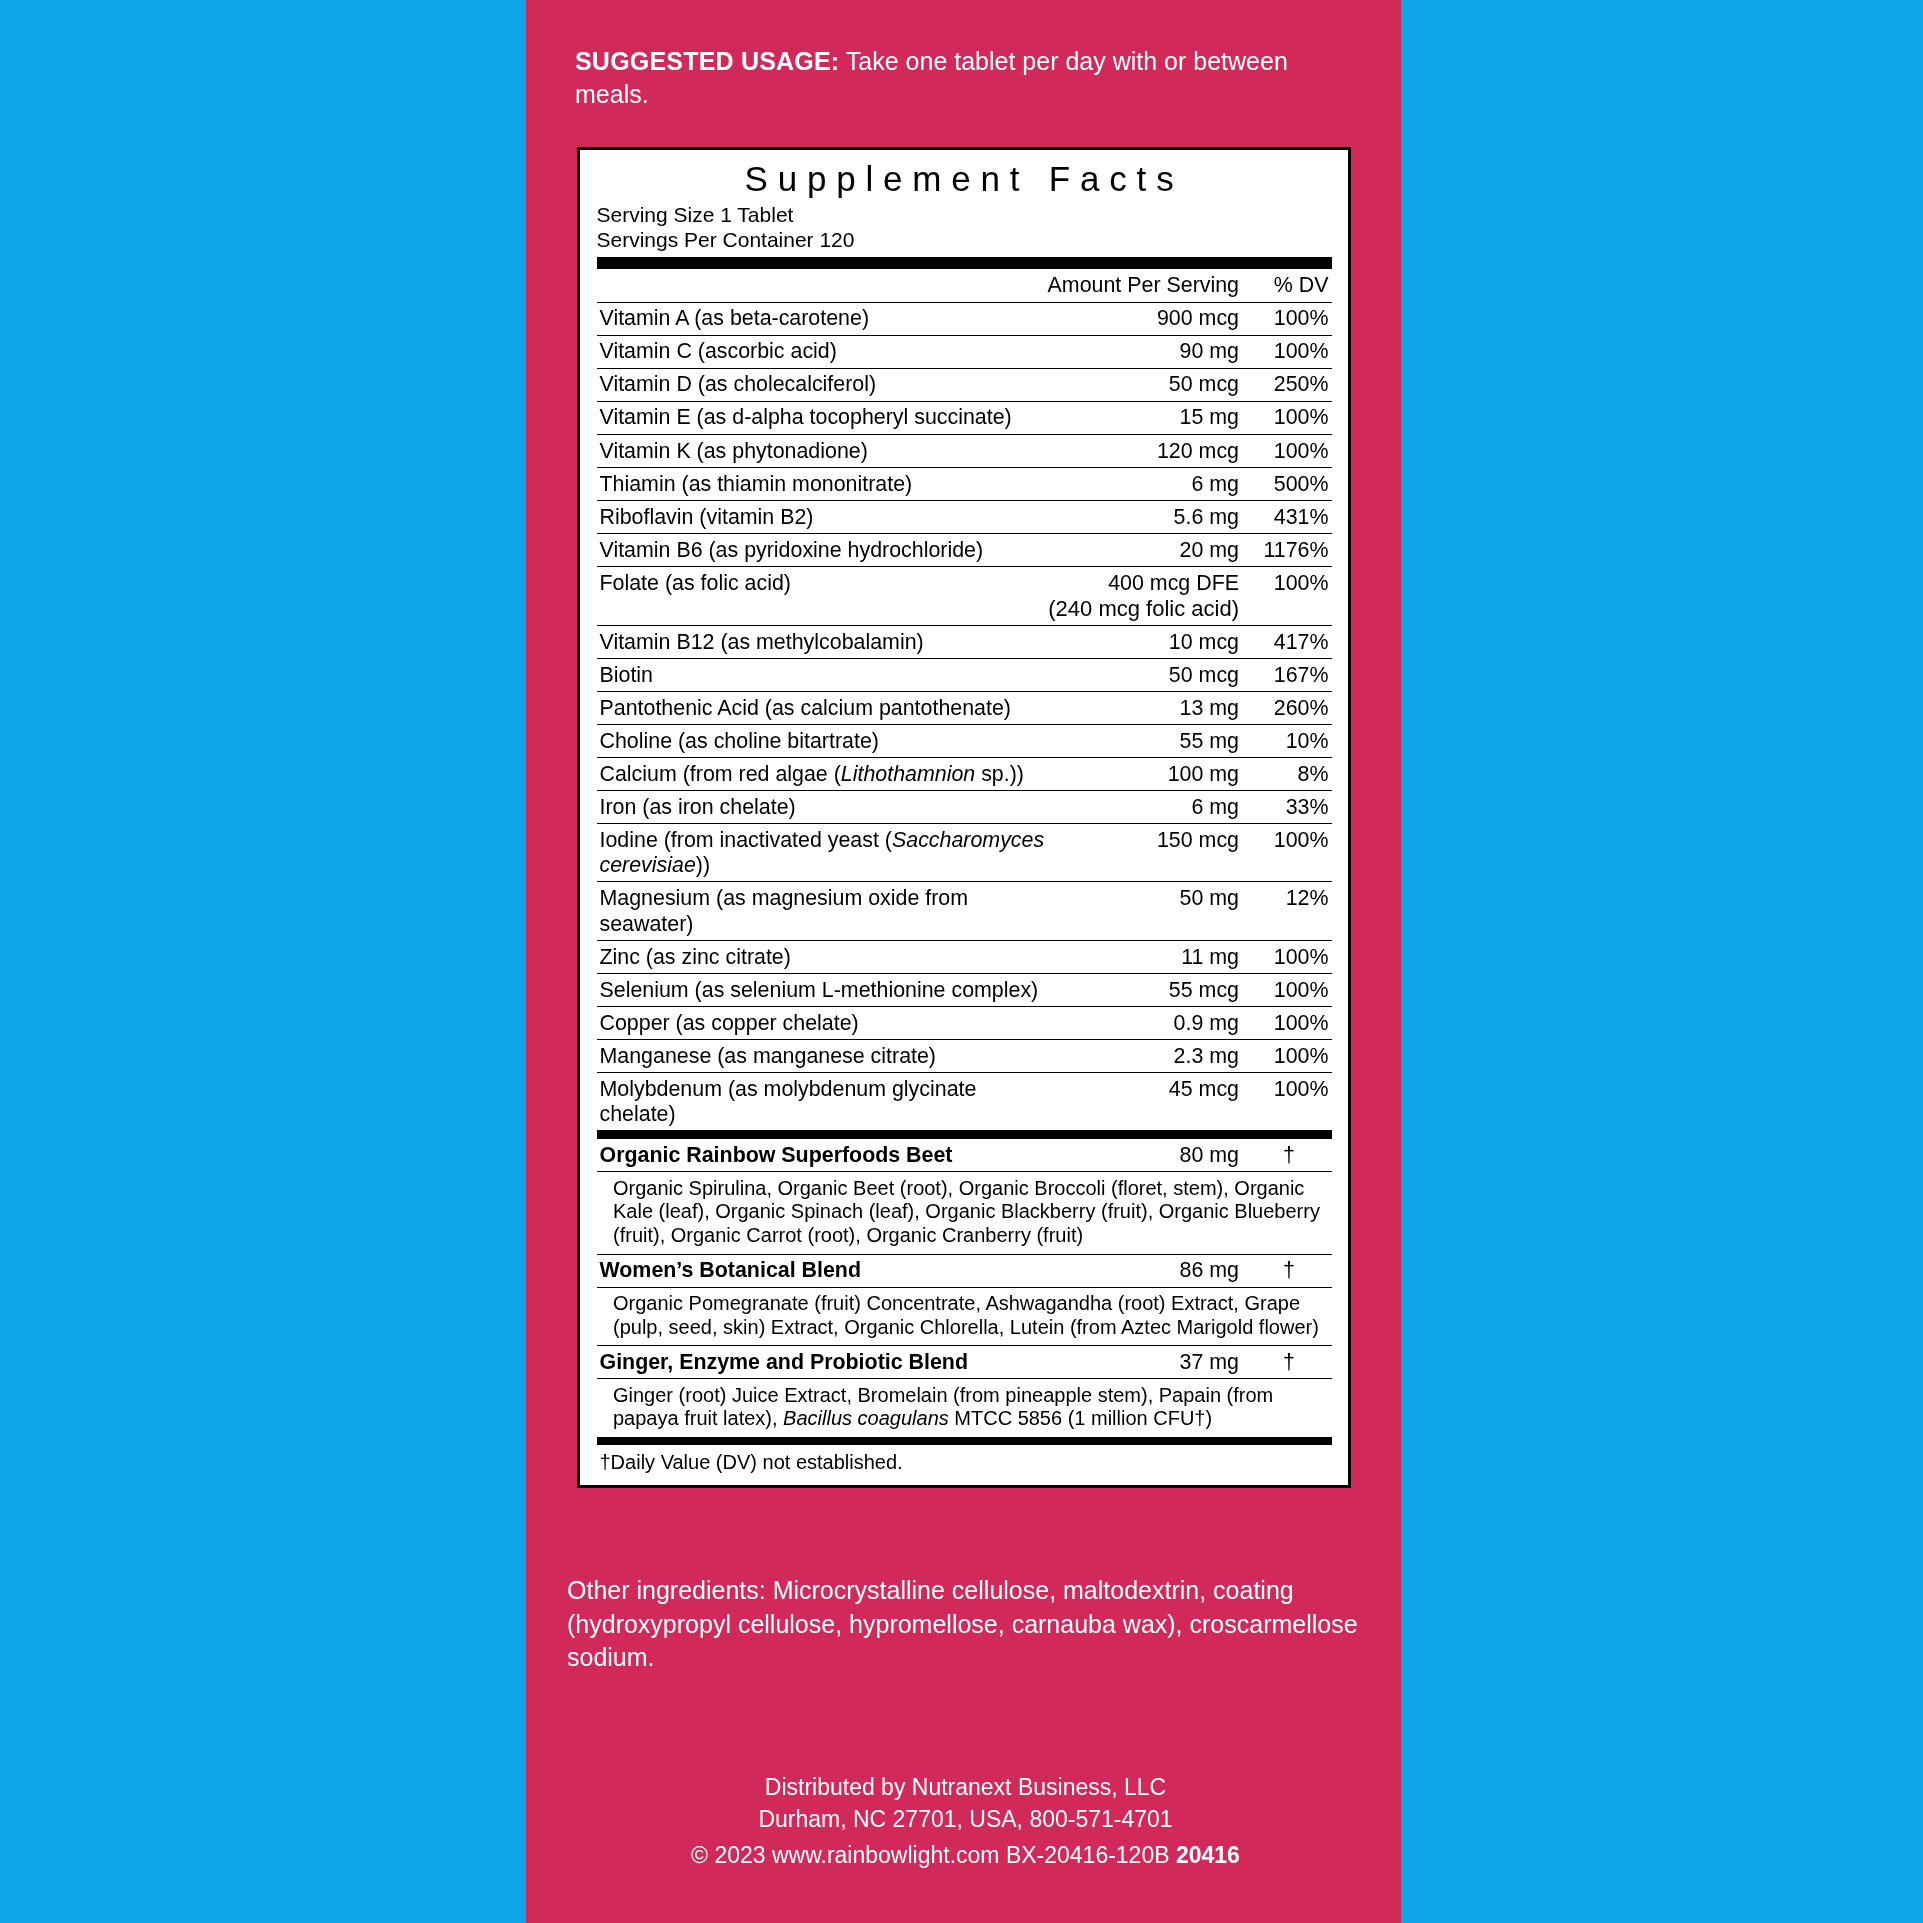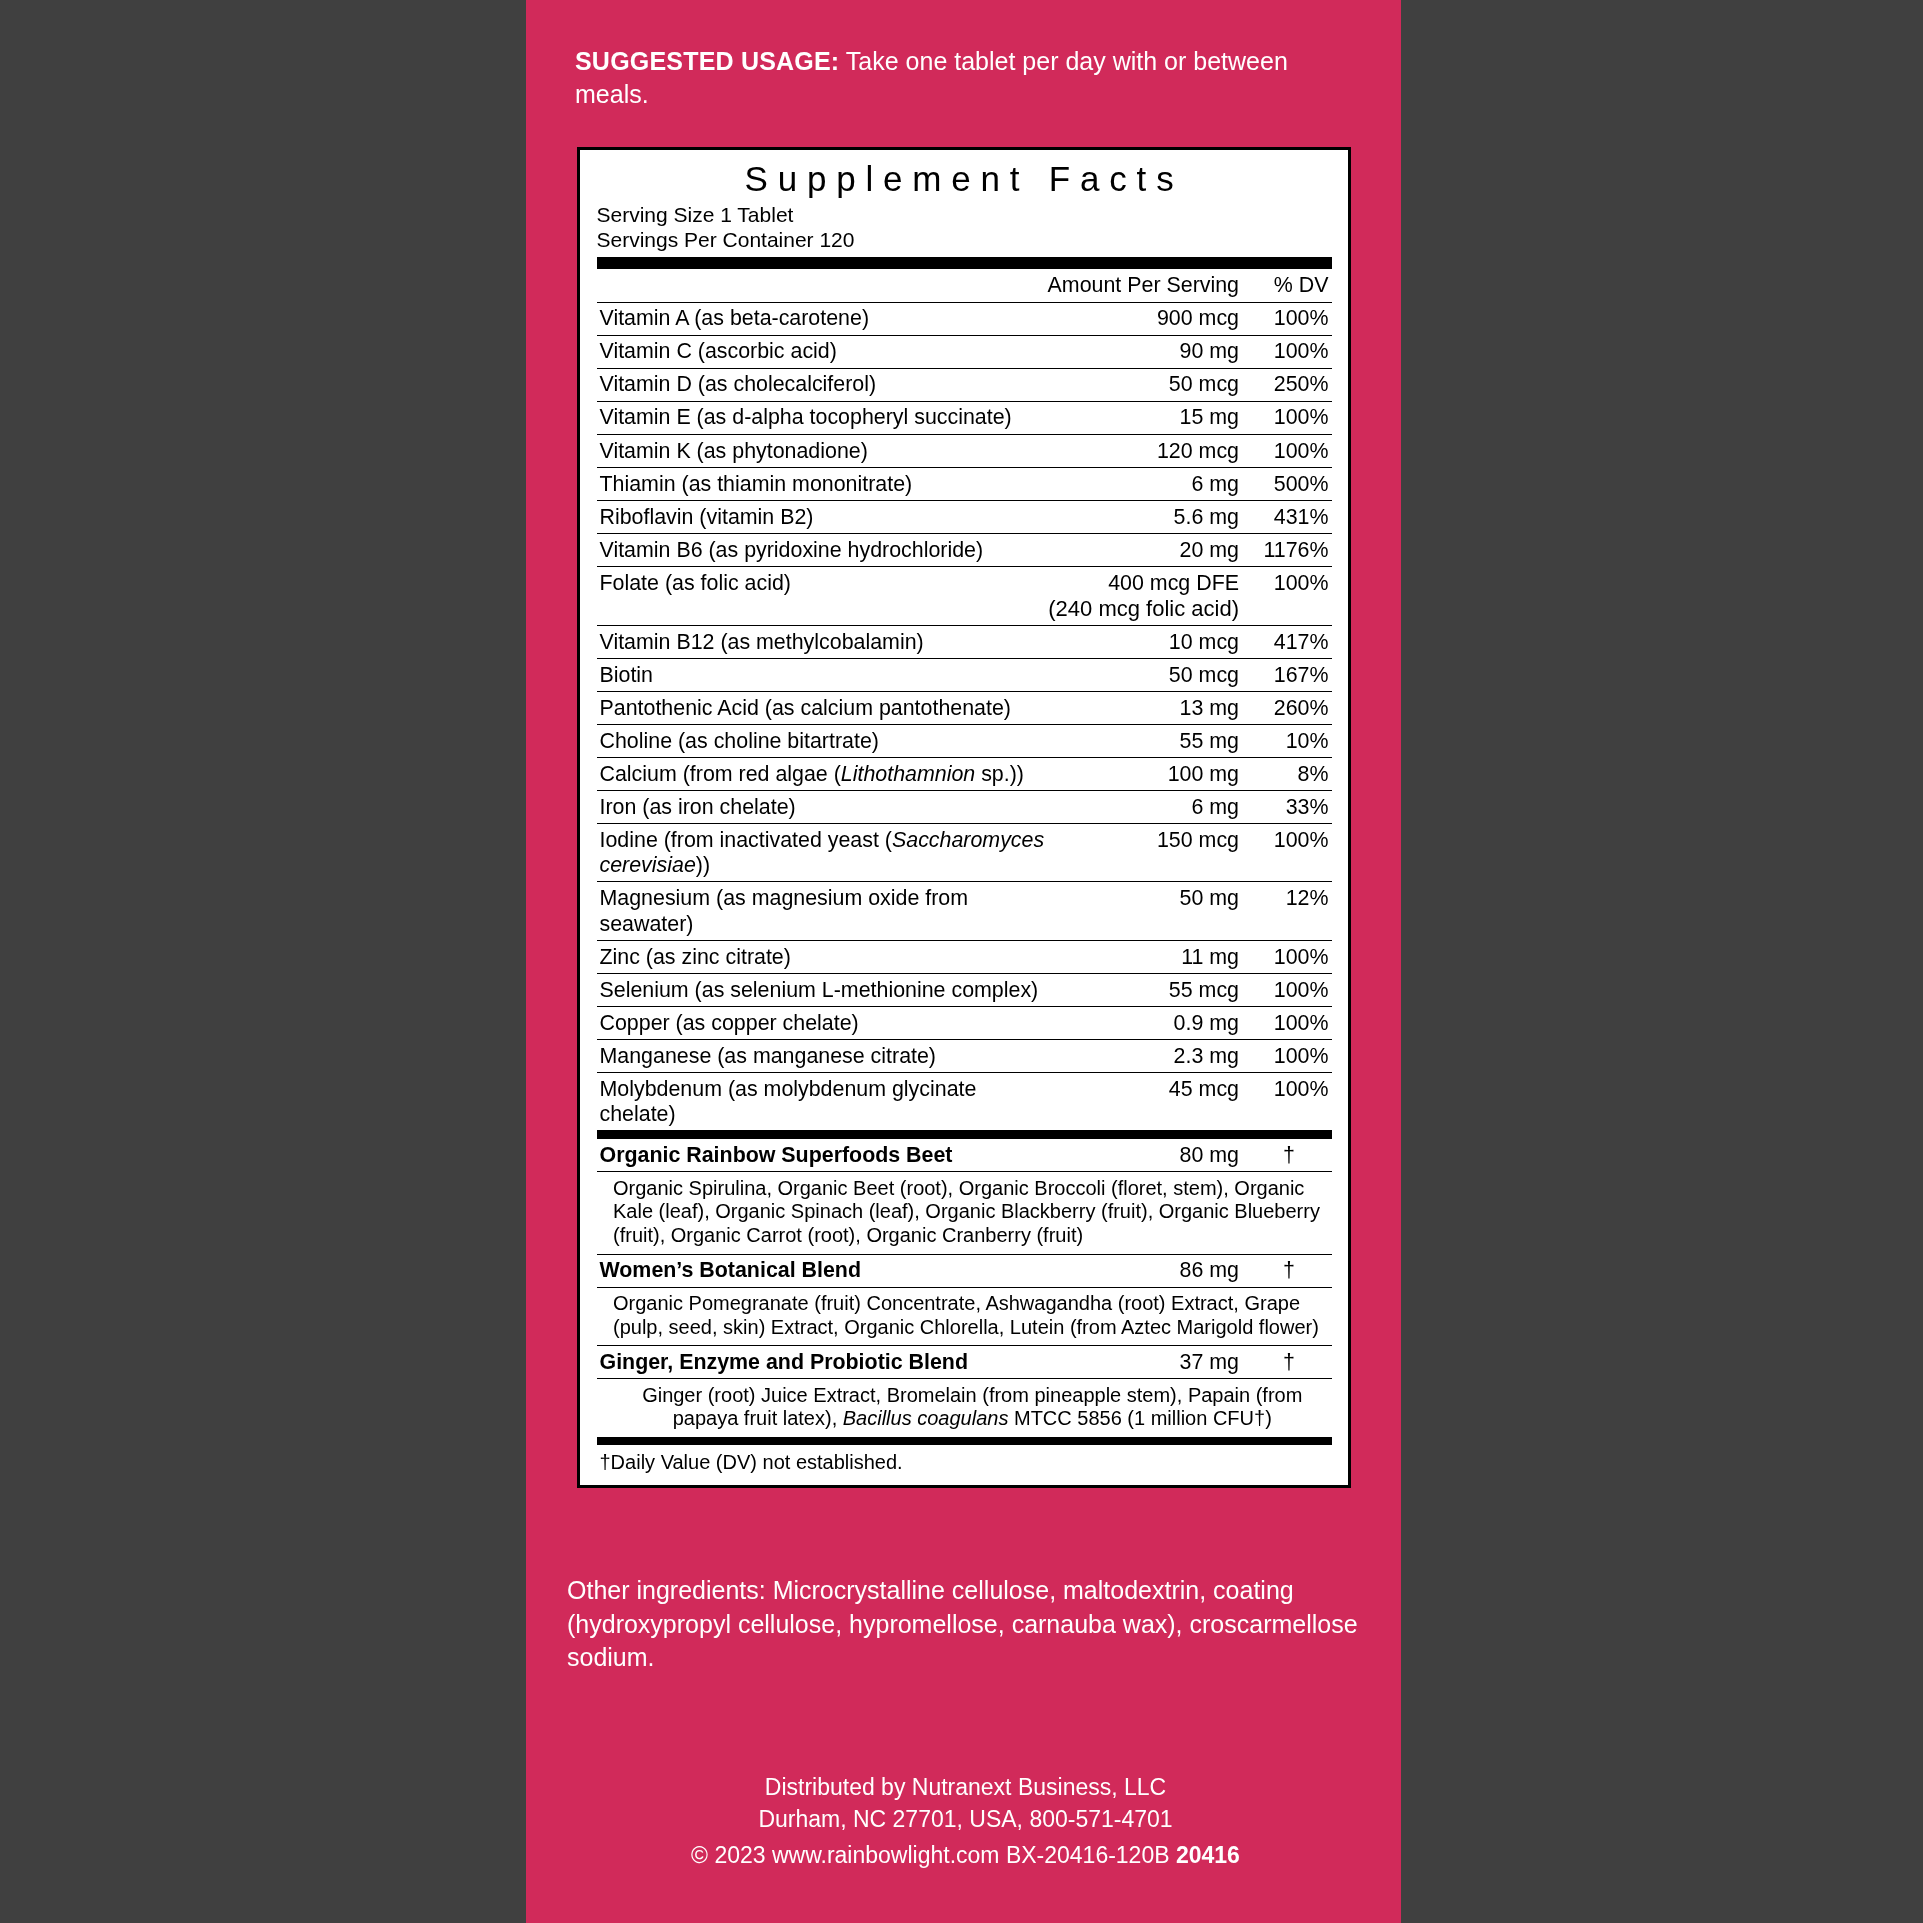--- a/index.html
+++ b/index.html
@@ -10,21 +10,21 @@
   body {
     width: 1924px;
     height: 1924px;
     font-family: "Liberation Sans", sans-serif;
     -webkit-font-smoothing: antialiased;
   }
   .page {
     position: relative;
     width: 1924px;
     height: 1924px;
-    background: #404040;
+    background: #0ea5e9;
   }
   .label-panel {
     position: absolute;
     left: 526px;
     top: 0;
     width: 875px;
     height: 1924px;
     background: #d12a5a;
     box-sizing: border-box;
   }
@@ -102,21 +102,20 @@
     text-align: right;
     white-space: nowrap;
     width: 79px;
     padding-right: 3px !important;
   }
   .row-line td {
     border-bottom: 1.5px solid #000000;
   }
   .noline td {
     border-bottom: none;
-    text-align: center;
   }
   .blend-name {
     font-weight: bold;
   }
   .sub {
     font-size: 20px;
     line-height: 1.2;
     padding: 4.5px 0 6px 16.5px !important;
   }
   .sub i, .nm i { font-style: italic; }

